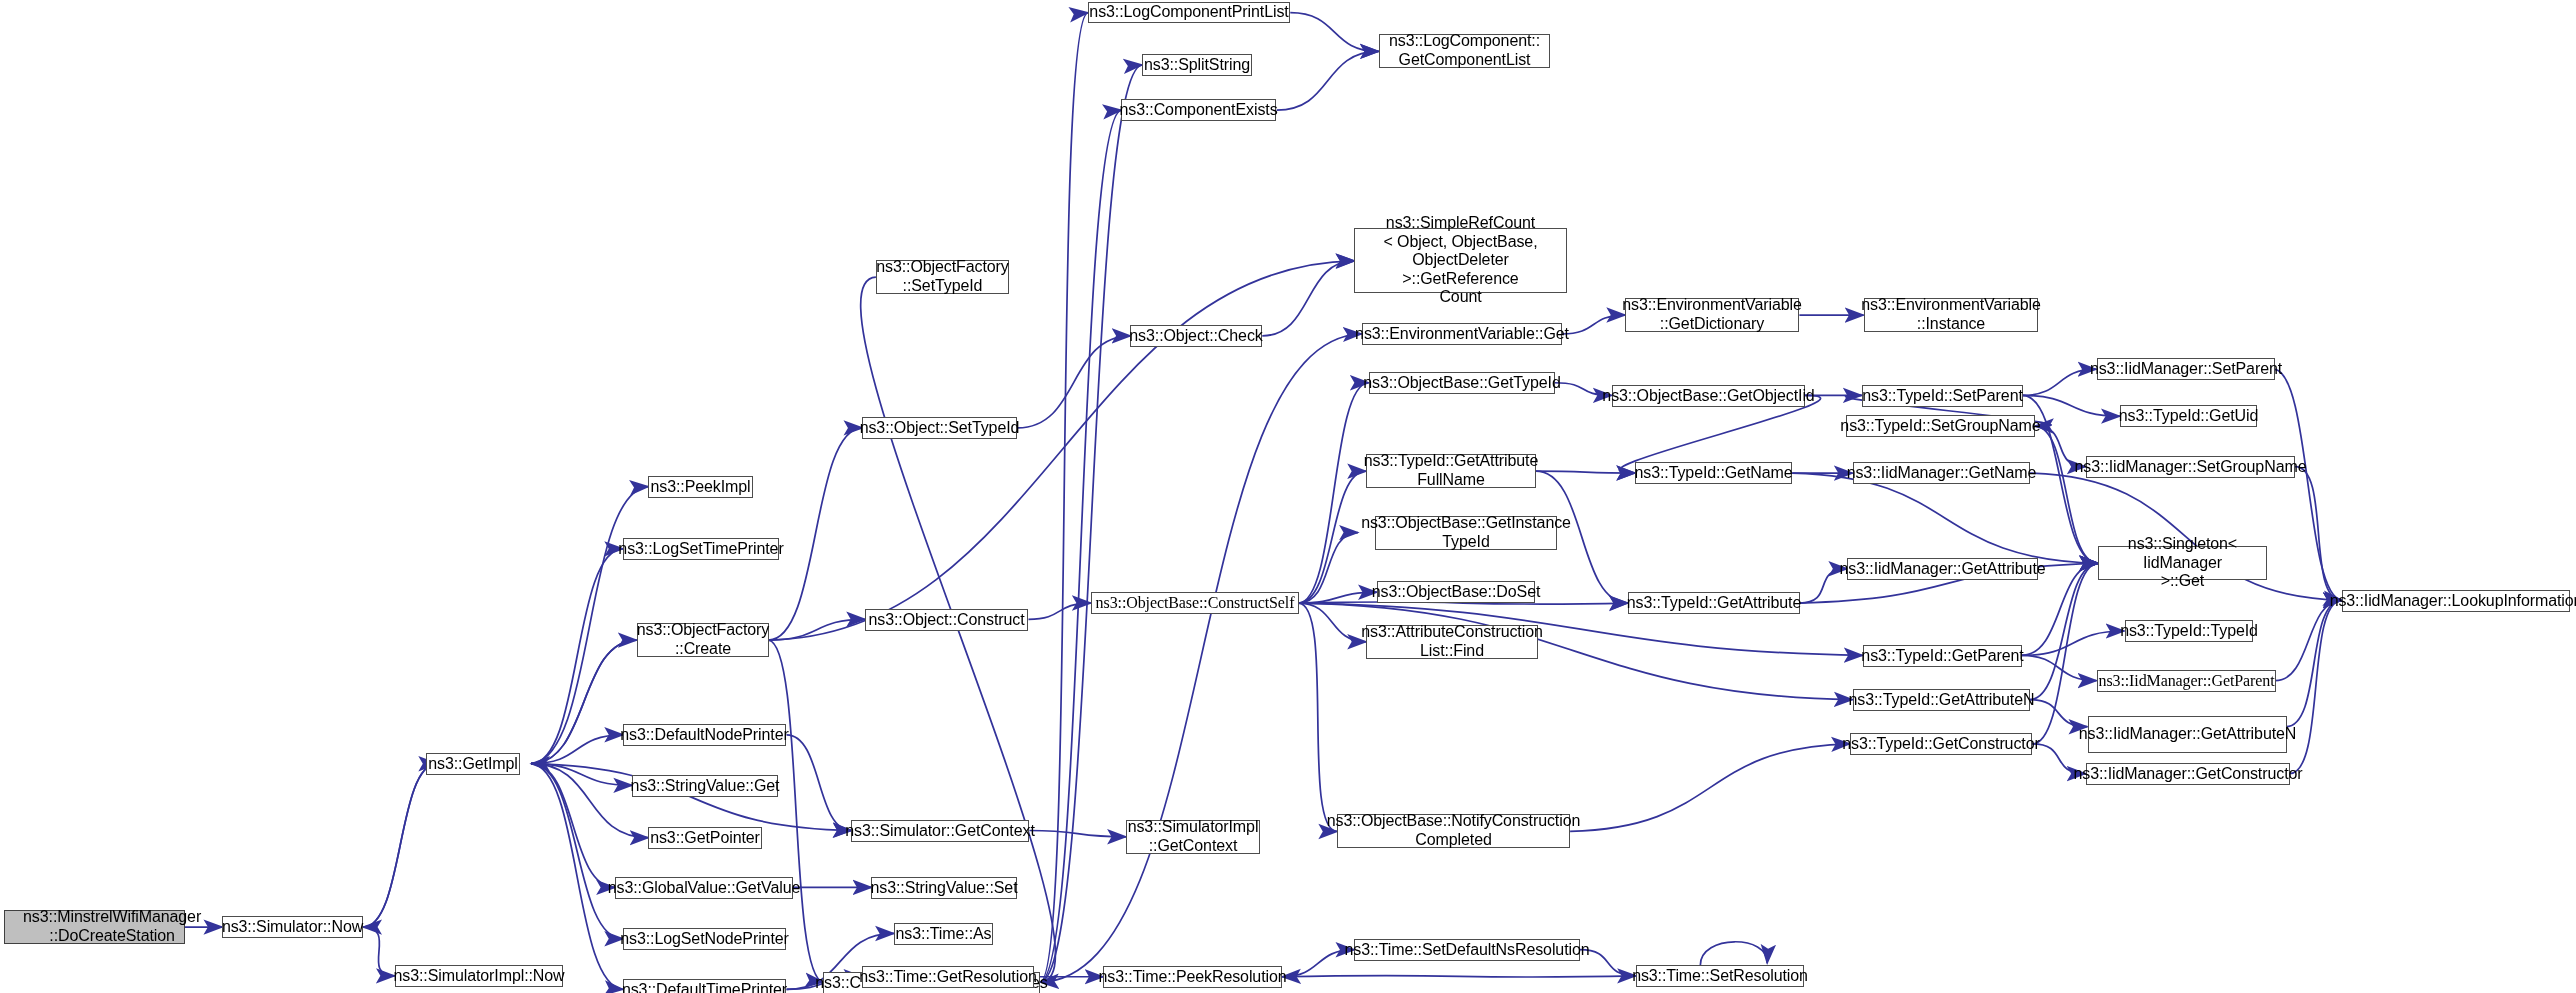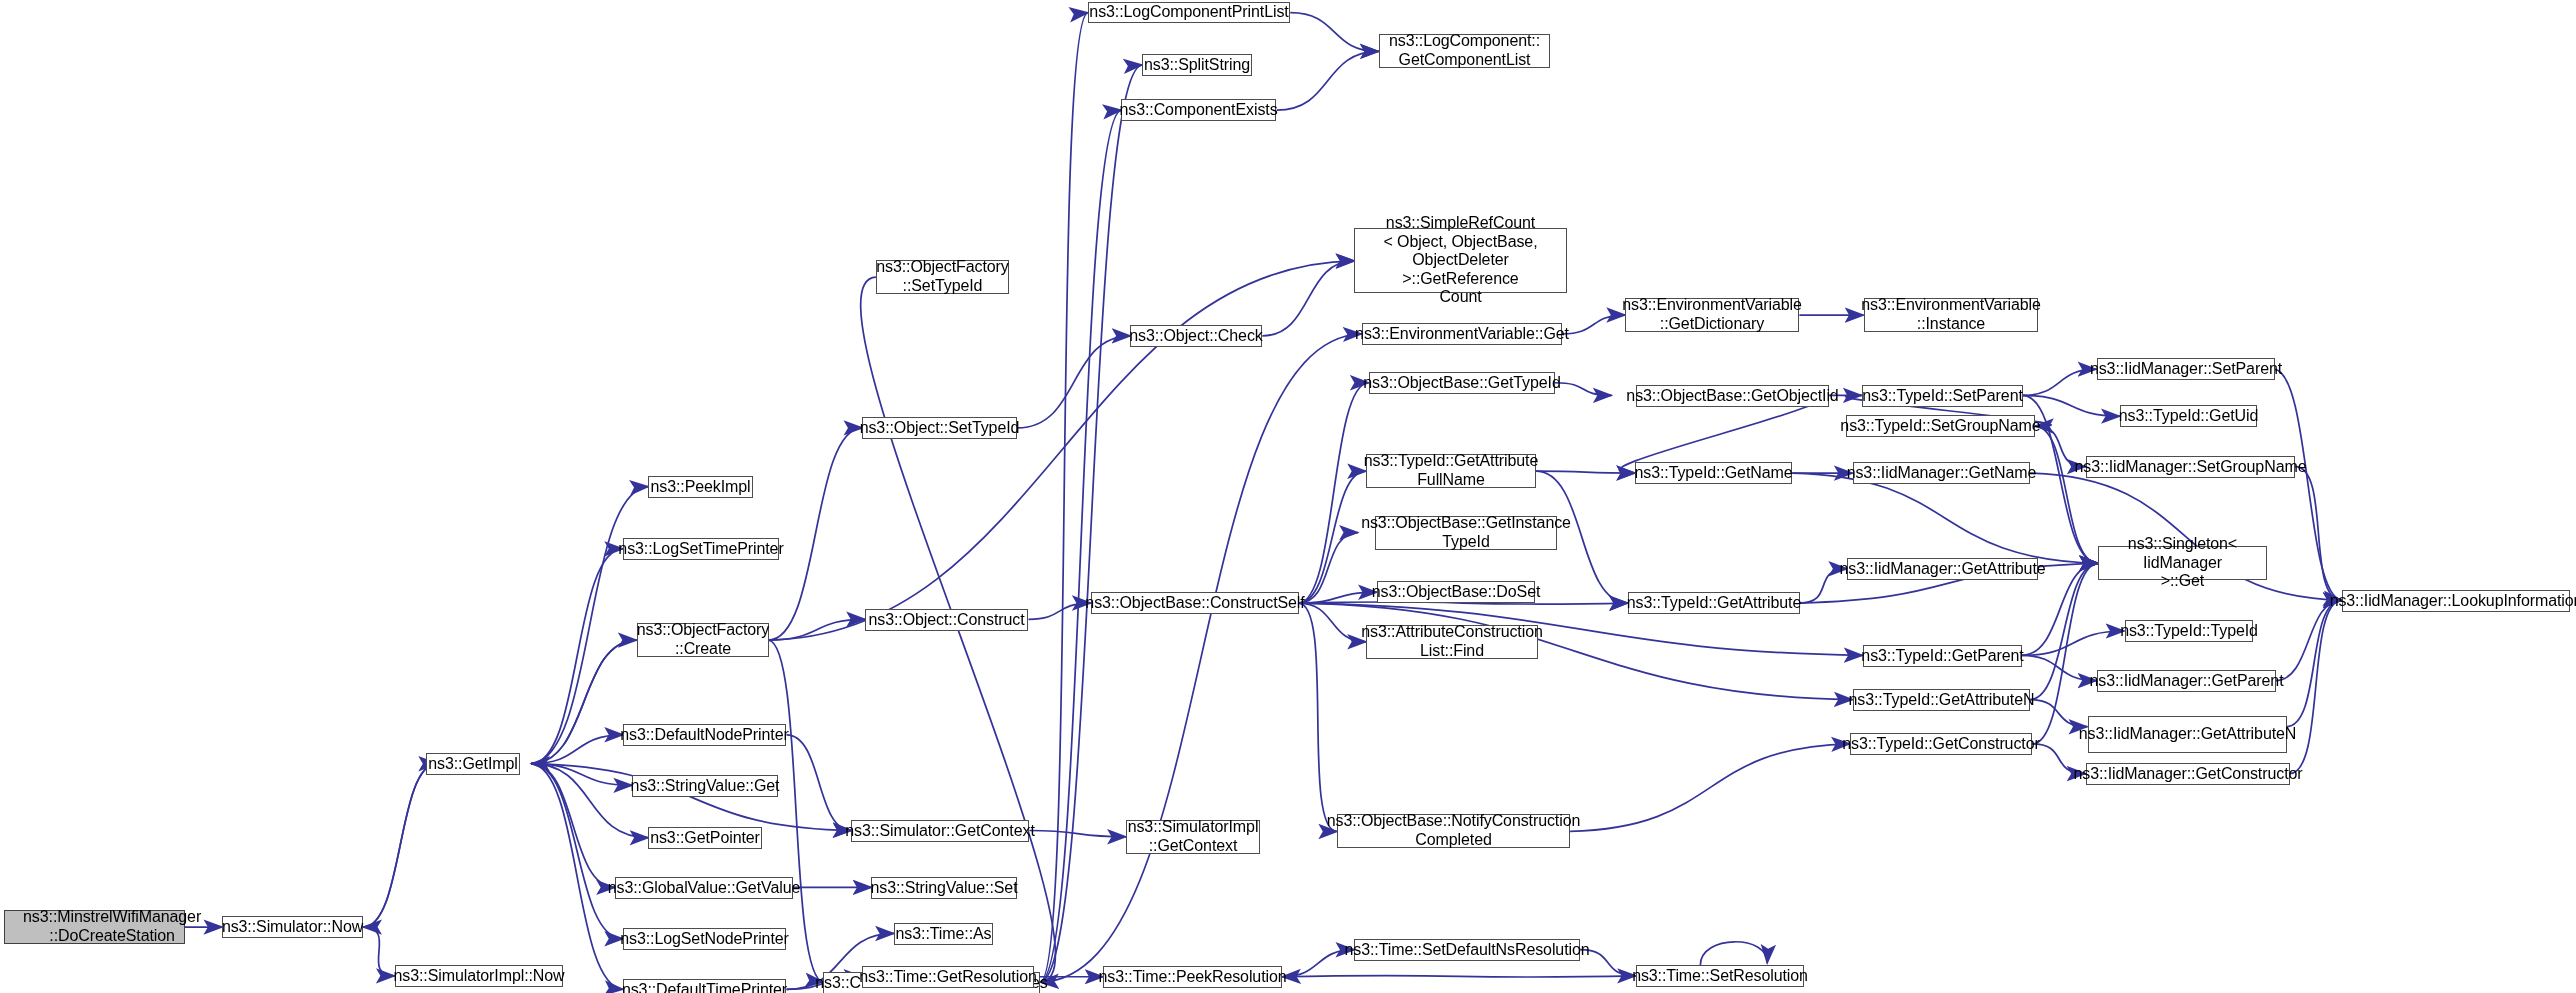--- a/index.html
+++ b/index.html
@@ -164,60 +164,60 @@
       <div class="node" style="left: 862px; top: 417px; width: 155px; height: 21.7px;"><span class="node-label">ns3::Object::SetTypeId</span></div>
       <div class="node" style="left: 865px; top: 609px; width: 163px; height: 21.7px;"><span class="node-label">ns3::Object::Construct</span></div>
       <div class="node" style="left: 851px; top: 820px; width: 178px; height: 21.7px;"><span class="node-label">ns3::Simulator::GetContext</span></div>
       <div class="node" style="left: 871px; top: 877px; width: 146px; height: 21.7px;"><span class="node-label">ns3::StringValue::Set</span></div>
       <div class="node" style="left: 894px; top: 923px; width: 99px; height: 21.7px;"><span class="node-label">ns3::Time::As</span></div>
       <div class="node" style="left: 862px; top: 966px; width: 172px; height: 21.7px;"><span class="node-label">ns3::Time::GetResolution</span></div>
       <div class="node" style="left: 1088px; top: 1.8px; width: 202px; height: 21.7px;"><span class="node-label">ns3::LogComponentPrintList</span></div>
       <div class="node" style="left: 1142px; top: 54px; width: 110px; height: 21.7px;"><span class="node-label">ns3::SplitString</span></div>
       <div class="node" style="left: 1121px; top: 99px; width: 155px; height: 21.7px;"><span class="node-label">ns3::ComponentExists</span></div>
       <div class="node" style="left: 1130px; top: 325px; width: 132px; height: 21.7px;"><span class="node-label">ns3::Object::Check</span></div>
-      <div class="node" style="left: 1091px; top: 592px; width: 208px; height: 21.7px;"><span class="node-label">ns3::ObjectBase::ConstructSelf</span></div>
+      <div class="node" style="left: 1091px; top: 592px; width: 208px; height: 21.7px; font-family: Liberation Serif, serif;"><span class="node-label">ns3::ObjectBase::ConstructSelf</span></div>
       <div class="node" style="left: 1126px; top: 820px; width: 134px; height: 34px;"><span class="node-label">ns3::SimulatorImpl
 ::GetContext</span></div>
       <div class="node" style="left: 1103px; top: 966px; width: 179px; height: 21.7px;"><span class="node-label">ns3::Time::PeekResolution</span></div>
       <div class="node" style="left: 1354px; top: 228px; width: 213px; height: 65px;"><span class="node-label">ns3::SimpleRefCount
 &lt; Object, ObjectBase,
 ObjectDeleter &gt;::GetReference
 Count</span></div>
       <div class="node" style="left: 1362px; top: 323px; width: 200px; height: 21.7px;"><span class="node-label">ns3::EnvironmentVariable::Get</span></div>
       <div class="node" style="left: 1369px; top: 372px; width: 186px; height: 21.7px;"><span class="node-label">ns3::ObjectBase::GetTypeId</span></div>
       <div class="node" style="left: 1366px; top: 454px; width: 170px; height: 34px;"><span class="node-label">ns3::TypeId::GetAttribute
 FullName</span></div>
       <div class="node" style="left: 1358px; top: 516px; width: 182px; height: 34px; margin-left: 17px;"><span class="node-label">ns3::ObjectBase::GetInstance
 TypeId</span></div>
       <div class="node" style="left: 1377px; top: 581px; width: 158px; height: 21.7px;"><span class="node-label">ns3::ObjectBase::DoSet</span></div>
       <div class="node" style="left: 1366px; top: 625px; width: 172px; height: 34px;"><span class="node-label">ns3::AttributeConstruction
 List::Find</span></div>
       <div class="node" style="left: 1337px; top: 814px; width: 233px; height: 34px;"><span class="node-label">ns3::ObjectBase::NotifyConstruction
 Completed</span></div>
       <div class="node" style="left: 1625px; top: 298px; width: 174px; height: 34px;"><span class="node-label">ns3::EnvironmentVariable
 ::GetDictionary</span></div>
-      <div class="node" style="left: 1612px; top: 385px; width: 193px; height: 21.7px; margin-left: 24px;"><span class="node-label">ns3::ObjectBase::GetObjectIid</span></div>
+      <div class="node" style="left: 1612px; top: 385px; width: 193px; height: 21.7px;"><span class="node-label">ns3::ObjectBase::GetObjectIid</span></div>
       <div class="node" style="left: 1635px; top: 462px; width: 157px; height: 21.7px;"><span class="node-label">ns3::TypeId::GetName</span></div>
       <div class="node" style="left: 1628px; top: 592px; width: 172px; height: 21.7px;"><span class="node-label">ns3::TypeId::GetAttribute</span></div>
       <div class="node" style="left: 1864px; top: 298px; width: 174px; height: 34px;"><span class="node-label">ns3::EnvironmentVariable
 ::Instance</span></div>
       <div class="node" style="left: 1862px; top: 385px; width: 161px; height: 21.7px;"><span class="node-label">ns3::TypeId::SetParent</span></div>
       <div class="node" style="left: 1846px; top: 415px; width: 189px; height: 21.7px;"><span class="node-label">ns3::TypeId::SetGroupName</span></div>
       <div class="node" style="left: 1853px; top: 462px; width: 177px; height: 21.7px;"><span class="node-label">ns3::IidManager::GetName</span></div>
       <div class="node" style="left: 1847px; top: 558px; width: 191px; height: 21.7px;"><span class="node-label">ns3::IidManager::GetAttribute</span></div>
       <div class="node" style="left: 1863px; top: 645px; width: 159px; height: 21.7px;"><span class="node-label">ns3::TypeId::GetParent</span></div>
       <div class="node" style="left: 1853px; top: 689px; width: 177px; height: 21.7px;"><span class="node-label">ns3::TypeId::GetAttributeN</span></div>
       <div class="node" style="left: 1850px; top: 733px; width: 182px; height: 21.7px;"><span class="node-label">ns3::TypeId::GetConstructor</span></div>
       <div class="node" style="left: 2097px; top: 358px; width: 178px; height: 21.7px; align-items: flex-end;"><span class="node-label">ns3::IidManager::SetParent</span></div>
       <div class="node" style="left: 2120px; top: 405px; width: 137px; height: 21.7px;"><span class="node-label">ns3::TypeId::GetUid</span></div>
       <div class="node" style="left: 2086px; top: 456px; width: 209px; height: 21.7px;"><span class="node-label">ns3::IidManager::SetGroupName</span></div>
       <div class="node" style="left: 2098px; top: 546px; width: 169px; height: 34px;"><span class="node-label">ns3::Singleton&lt; IidManager
 &gt;::Get</span></div>
       <div class="node" style="left: 2125px; top: 620px; width: 128px; height: 21.7px;"><span class="node-label">ns3::TypeId::TypeId</span></div>
-      <div class="node" style="left: 2097px; top: 670px; width: 179px; height: 21.7px;"><span class="node-label">ns3::IidManager::GetParent</span></div>
+      <div class="node" style="left: 2097px; top: 670px; width: 179px; height: 21.7px; font-family: Liberation Serif, serif;"><span class="node-label">ns3::IidManager::GetParent</span></div>
       <div class="node" style="left: 2088px; top: 716px; width: 199px; height: 37px;"><span class="node-label">ns3::IidManager::GetAttributeN</span></div>
       <div class="node" style="left: 2086px; top: 763px; width: 204px; height: 21.7px;"><span class="node-label">ns3::IidManager::GetConstructor</span></div>
       <div class="node" style="left: 1379px; top: 34px; width: 171px; height: 34px;"><span class="node-label">ns3::LogComponent::
 GetComponentList</span></div>
       <div class="node" style="left: 2342px; top: 590px; width: 228px; height: 21.7px;"><span class="node-label">ns3::IidManager::LookupInformation</span></div>
       <div class="node" style="left: 1354px; top: 939px; width: 226px; height: 21.7px;"><span class="node-label">ns3::Time::SetDefaultNsResolution</span></div>
       <div class="node" style="left: 1636px; top: 965px; width: 168px; height: 21.7px;"><span class="node-label">ns3::Time::SetResolution</span></div>
     </div>
 </div>
 

